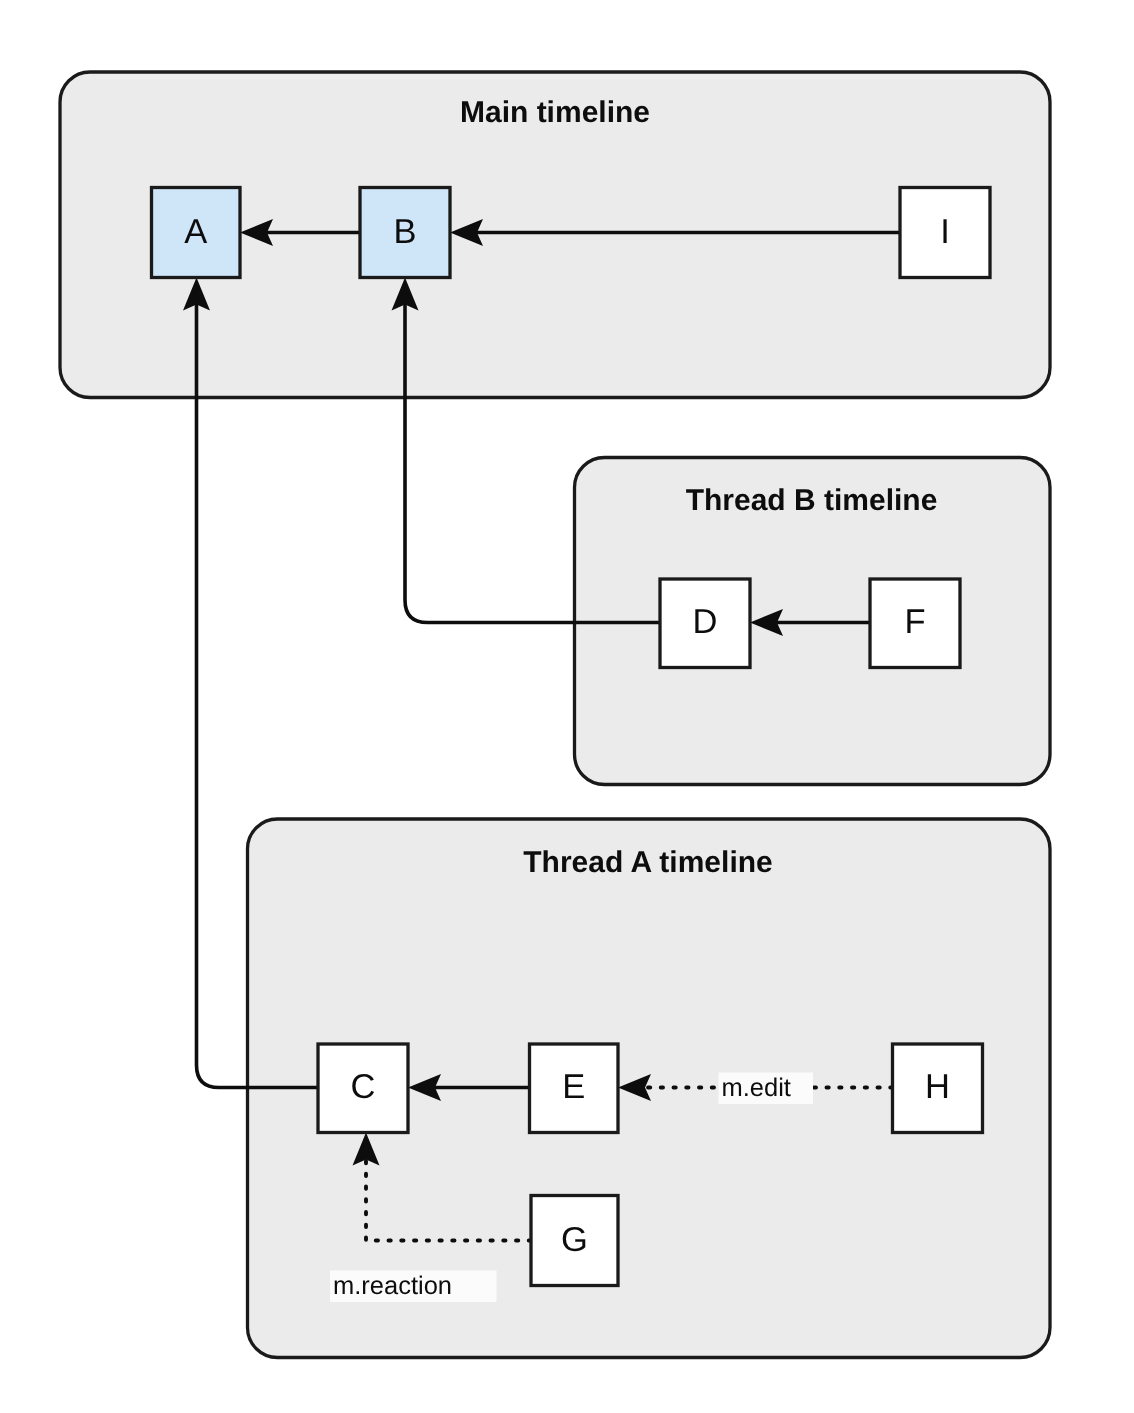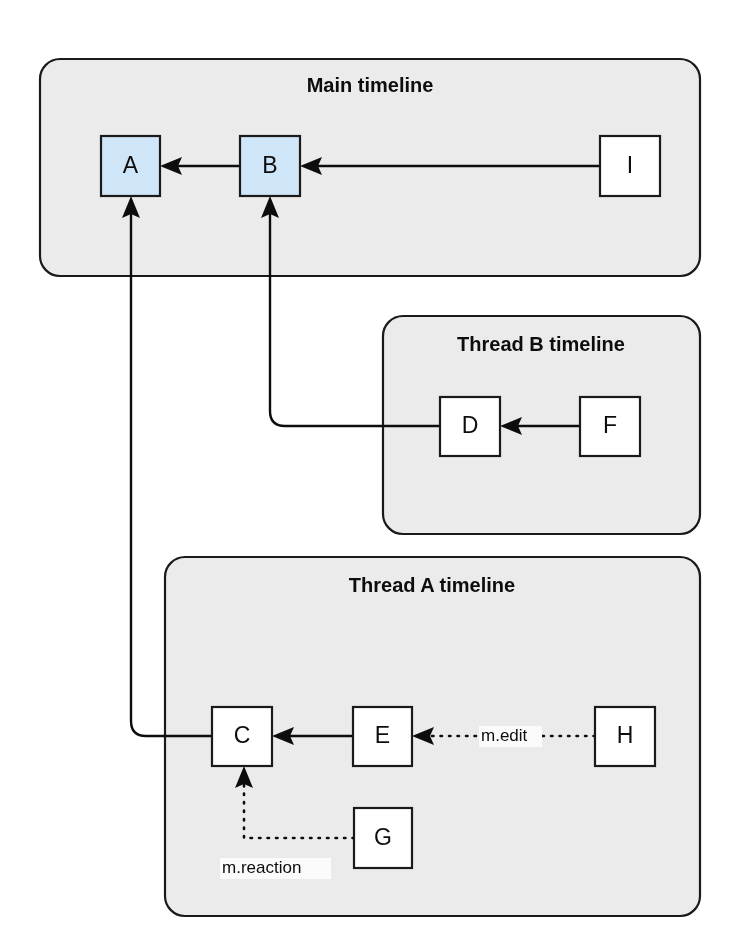--- a/index.html
+++ b/index.html
@@ -9,21 +9,21 @@
   }
   body {
     width: 756px;
     height: 942px;
     font-family: "Liberation Sans", sans-serif;
     position: relative;
     overflow: hidden;
   }
   #diagram-root {
     position: absolute;
-    left: 0; top: 16px;
+    left: 0; top: 5px;
     width: 756px;
     height: 824px;
   }
   svg.diagram-canvas {
     position: absolute;
     left: 0; top: 0;
     width: 756px;
     height: 942px;
     display: block;
   }

